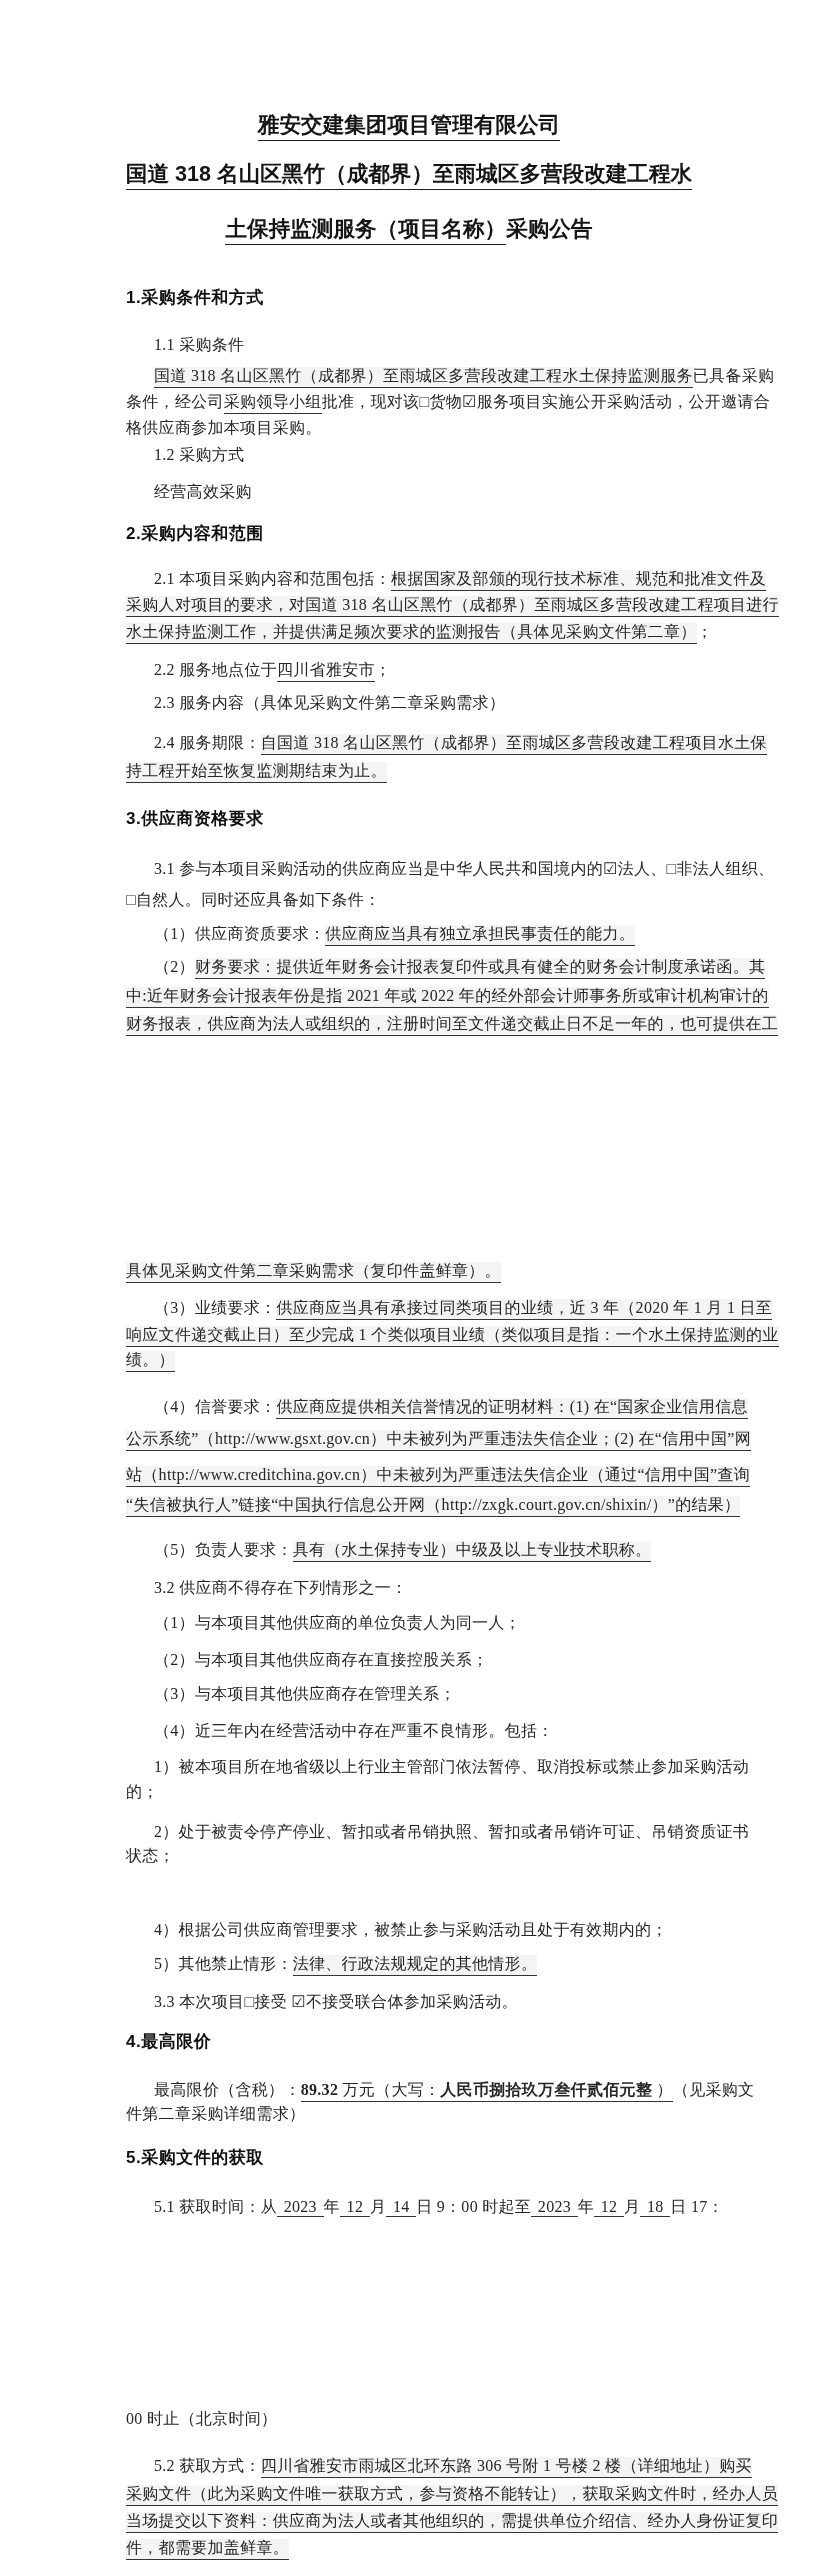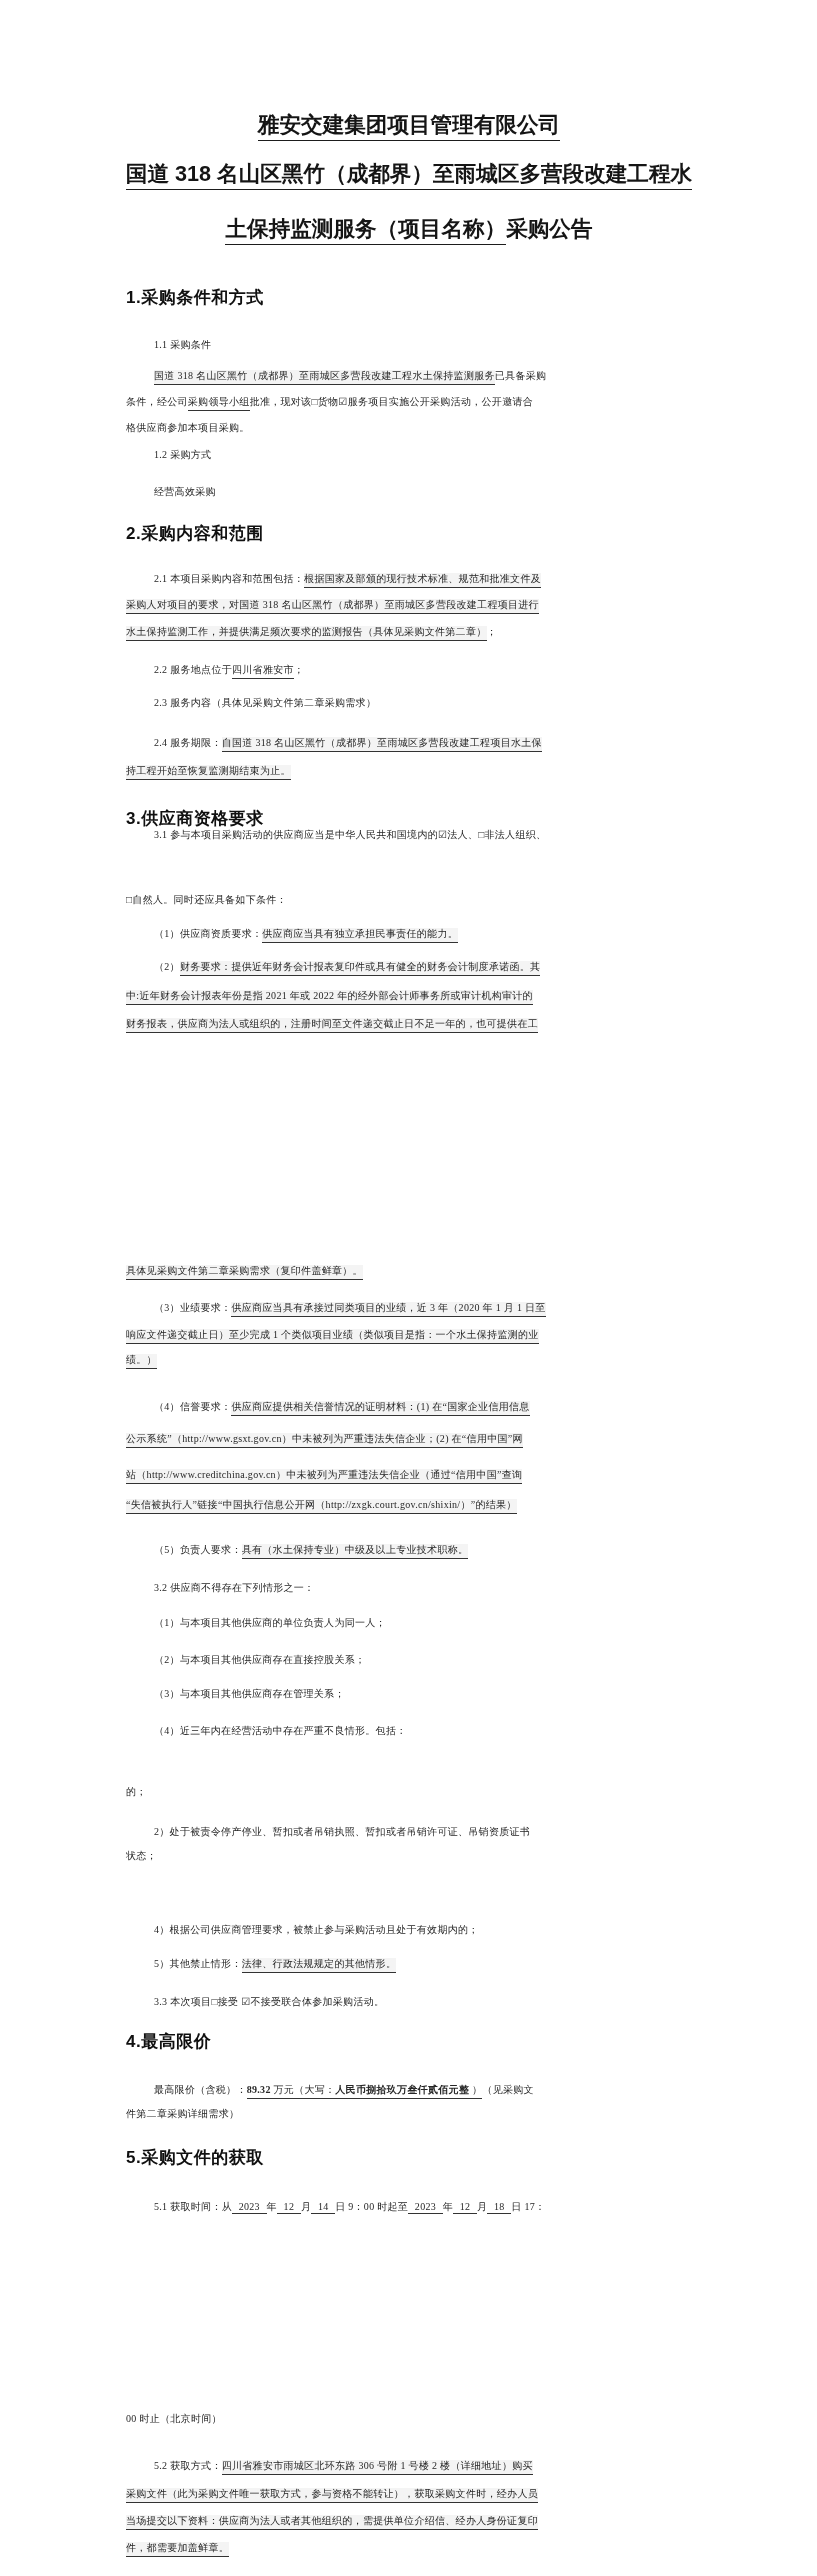--- a/index.html
+++ b/index.html
@@ -5,21 +5,21 @@
   html,body{margin:0;padding:0;background:#9b9b9b;}
   .page{position:relative;width:818px;height:3468px;margin:0 auto;background:#ffffff;
         font-family:"Liberation Serif","DejaVu Serif",serif;color:#262626;overflow:hidden;}
   .tl{position:absolute;left:0;width:100%;text-align:center;white-space:nowrap;
       font-family:"Liberation Sans","DejaVu Sans",sans-serif;font-weight:bold;
       font-size:21.6px;color:#151515;}
   .tl .u{border-bottom:1.5px solid #1d1d1d;padding-bottom:2.6px;}
   .hd{position:absolute;left:126px;white-space:nowrap;
       font-family:"Liberation Sans","DejaVu Sans",sans-serif;font-weight:bold;
       font-size:17px;color:#101010;letter-spacing:0.5px;}
-  .ln{position:absolute;left:126px;width:613px;font-size:10px;line-height:20.6px;
+  .ln{position:absolute;left:126px;width:613px;font-size:16px;line-height:20.6px;
       white-space:nowrap;letter-spacing:0.3px;}
   .ind{padding-left:28px;}
   .u{border-bottom:1px solid #333;padding-bottom:3px;}
   .sh{background:#f4f4f4;}
   .b{font-weight:bold;}
   .fill{border-bottom:1px solid #333;padding:0 6.7px 0.5px;}
 </style>
 </head>
 <body>
 
@@ -40,40 +40,41 @@
   <div class="hd" style="top:522px">2.采购内容和范围</div>
   <div class="ln ind" style="top:569px"><span>2.1 本项目采购内容和范围包括：</span><span class="u sh">根据国家及部颁的现行技术标准、规范和批准文件及</span></div>
   <div class="ln" style="top:595px"><span class="u sh">采购人对项目的要求，对国道 318 名山区黑竹（成都界）至雨城区多营段改建工程项目进行</span></div>
   <div class="ln" style="top:622px"><span class="u sh">水土保持监测工作，并提供满足频次要求的监测报告（具体见采购文件第二章）</span><span>；</span></div>
   <div class="ln ind" style="top:660px"><span>2.2 服务地点位于</span><span class="u">四川省雅安市</span><span>；</span></div>
   <div class="ln ind" style="top:693px">2.3 服务内容（具体见采购文件第二章采购需求）</div>
   <div class="ln ind" style="top:733px"><span>2.4 服务期限：</span><span class="u sh">自国道 318 名山区黑竹（成都界）至雨城区多营段改建工程项目水土保</span></div>
   <div class="ln" style="top:761px"><span class="u sh">持工程开始至恢复监测期结束为止。</span></div>
 
   <div class="hd" style="top:807px">3.供应商资格要求</div>
-  <div class="ln ind" style="top:825px">3.1 参与本项目采购活动的供应商应当是中华人民共和国境内的☑法人、□非法人组织、</div>
+  <div class="ln ind" style="top:859px">3.1 参与本项目采购活动的供应商应当是中华人民共和国境内的☑法人、□非法人组织、</div>
   <div class="ln" style="top:890px">□自然人。同时还应具备如下条件：</div>
   <div class="ln ind" style="top:924px"><span>（1）供应商资质要求：</span><span class="u sh">供应商应当具有独立承担民事责任的能力。</span></div>
   <div class="ln ind" style="top:957px"><span>（2）</span><span class="u sh">财务要求：提供近年财务会计报表复印件或具有健全的财务会计制度承诺函。其</span></div>
   <div class="ln" style="top:986px"><span class="u sh">中:近年财务会计报表年份是指 2021 年或 2022 年的经外部会计师事务所或审计机构审计的</span></div>
   <div class="ln" style="top:1014px"><span class="u sh">财务报表，供应商为法人或组织的，注册时间至文件递交截止日不足一年的，也可提供在工</span></div>
   <div class="ln" style="top:1261px"><span class="u sh">具体见采购文件第二章采购需求（复印件盖鲜章）。</span></div>
   <div class="ln ind" style="top:1298px"><span>（3）业绩要求：</span><span class="u sh">供应商应当具有承接过同类项目的业绩，近 3 年（2020 年 1 月 1 日至</span></div>
   <div class="ln" style="top:1325px"><span class="u sh">响应文件递交截止日）至少完成 1 个类似项目业绩（类似项目是指：一个水土保持监测的业</span></div>
   <div class="ln" style="top:1350px"><span class="u sh">绩。）</span></div>
   <div class="ln ind" style="top:1397px"><span>（4）信誉要求：</span><span class="u sh">供应商应提供相关信誉情况的证明材料：(1) 在“国家企业信用信息</span></div>
   <div class="ln" style="top:1429px"><span class="u sh">公示系统”（http://www.gsxt.gov.cn）中未被列为严重违法失信企业；(2) 在“信用中国”网</span></div>
   <div class="ln" style="top:1465px"><span class="u sh">站（http://www.creditchina.gov.cn）中未被列为严重违法失信企业（通过“信用中国”查询</span></div>
   <div class="ln" style="top:1495px"><span class="u sh">“失信被执行人”链接“中国执行信息公开网（http://zxgk.court.gov.cn/shixin/）”的结果）</span></div>
   <div class="ln ind" style="top:1540px"><span>（5）负责人要求：</span><span class="u sh">具有（水土保持专业）中级及以上专业技术职称。</span></div>
   <div class="ln ind" style="top:1578px">3.2 供应商不得存在下列情形之一：</div>
   <div class="ln ind" style="top:1613px">（1）与本项目其他供应商的单位负责人为同一人；</div>
   <div class="ln ind" style="top:1650px">（2）与本项目其他供应商存在直接控股关系；</div>
   <div class="ln ind" style="top:1684px">（3）与本项目其他供应商存在管理关系；</div>
   <div class="ln ind" style="top:1721px">（4）近三年内在经营活动中存在严重不良情形。包括：</div>
+  <div class="ln ind" style="top:1757px">1）被本项目所在地省级以上行业主管部门依法暂停、取消投标或禁止参加采购活动</div>
   <div class="ln" style="top:1782px">的；</div>
   <div class="ln ind" style="top:1822px">2）处于被责令停产停业、暂扣或者吊销执照、暂扣或者吊销许可证、吊销资质证书</div>
   <div class="ln" style="top:1846px">状态；</div>
   <div class="ln ind" style="top:1920px">4）根据公司供应商管理要求，被禁止参与采购活动且处于有效期内的；</div>
   <div class="ln ind" style="top:1954px"><span>5）其他禁止情形：</span><span class="u sh">法律、行政法规规定的其他情形。</span></div>
   <div class="ln ind" style="top:1992px">3.3 本次项目□接受 ☑不接受联合体参加采购活动。</div>
 
   <div class="hd" style="top:2030px">4.最高限价</div>
   <div class="ln ind" style="top:2080px"><span>最高限价（含税）：</span><span class="u b">89.32</span><span class="u"> 万元（大写：</span><span class="u b">人民币捌拾玖万叁仟贰佰元整</span><span class="u"> ）</span><span>（见采购文</span></div>
   <div class="ln" style="top:2104px">件第二章采购详细需求）</div>

